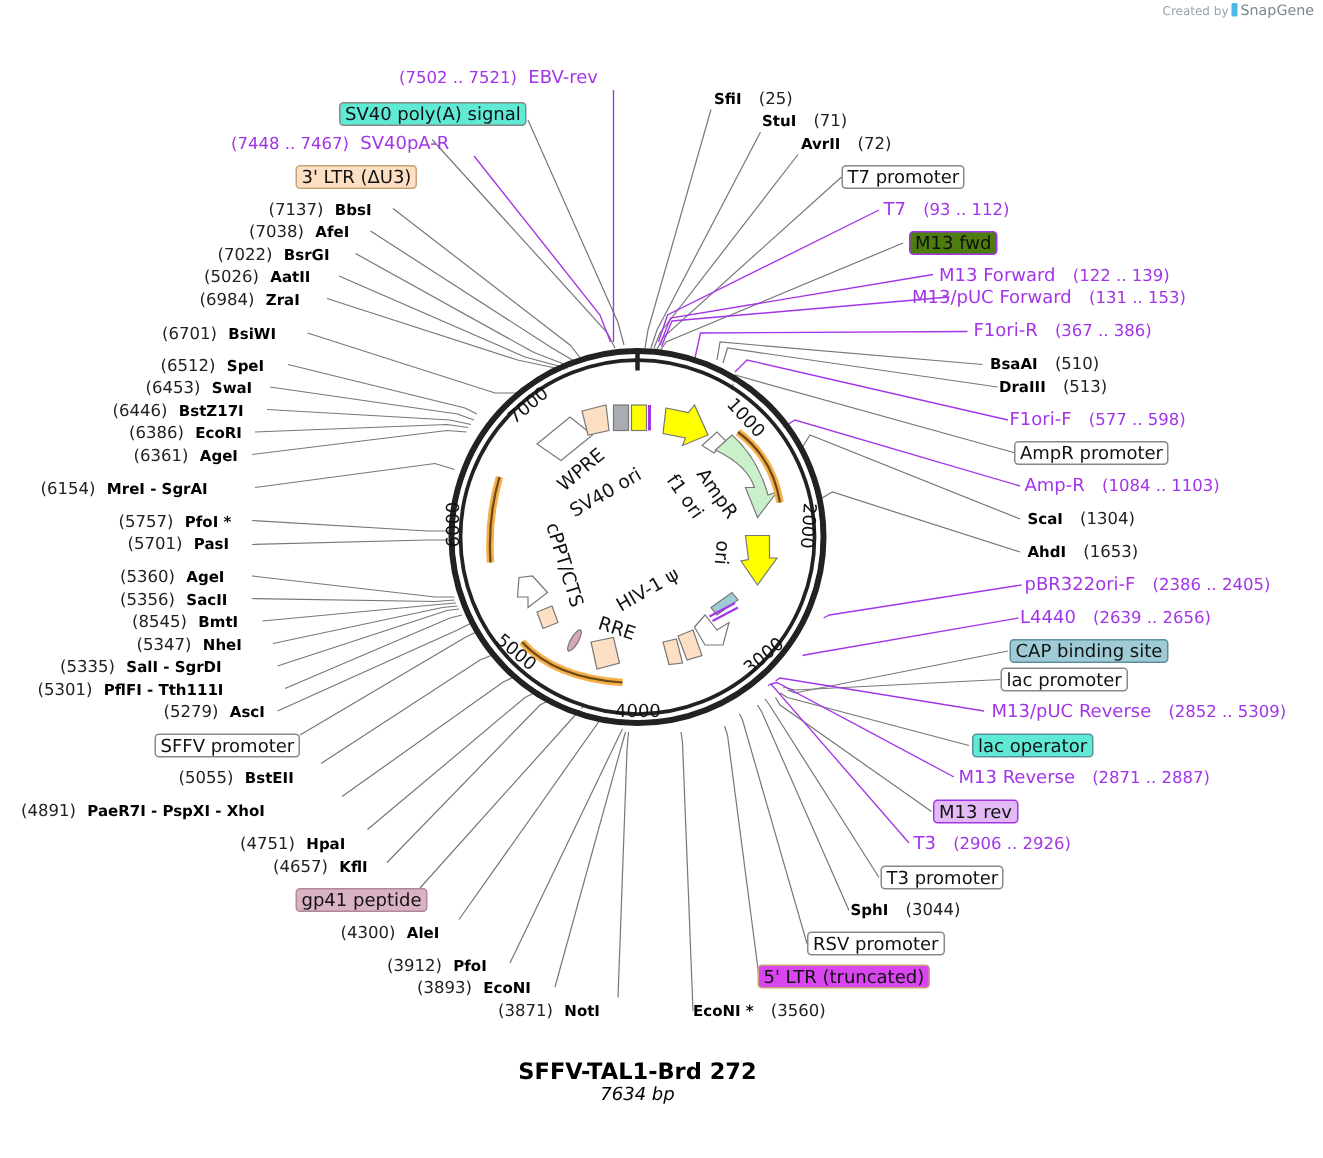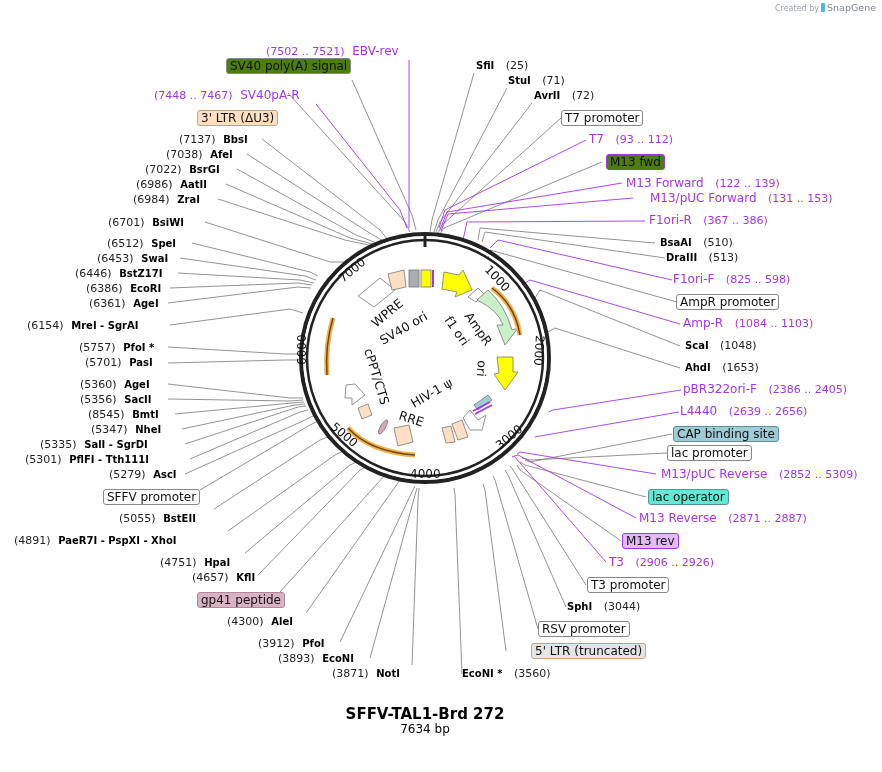--- a/index.html
+++ b/index.html
@@ -10,21 +10,21 @@
   .lbl .pos { font-size:11px; color:#222; }
   .lbl .name { font-weight:bold; font-size:10px; }
   .lbl.primer { color:#a335e8; }
   .lbl.primer .pos { color:#a335e8; }
   .box { position:absolute; font-size:12px; white-space:nowrap; line-height:14px;
          padding:0 3px; border:1px solid #888; border-radius:3px; background:#fff; color:#111; }
   .credit { position:absolute; right:6px; top:2px; font-size:8px; color:#9aa3ad; }
   .credit b { font-weight:normal; font-size:9.5px; color:#7b8794; }
   .credit .logo { display:inline-block; width:4px; height:9px; background:#4ab8e8; margin:0 2px; vertical-align:-1px; border-radius:1px; }
   .title { position:absolute; left:0; width:850px; text-align:center; top:705px; font-weight:bold; font-size:15px; }
-  .subtitle { position:absolute; left:0; width:850px; text-align:center; top:722px; font-size:12px; }
+  .subtitle { position:absolute; left:0; width:850px; text-align:center; top:722px; font-size:12px;font-style:italic; }
 </style>
 </head>
 <body>
 
 <div class="credit">
   <span>Created by</span><span class="logo"></span><b>SnapGene</b>
 </div>
 
 <svg id="map" viewBox="0 0 882 772" xmlns="http://www.w3.org/2000/svg">
 
@@ -169,27 +169,27 @@
     <text x="444" y="320" transform="rotate(55 444 320)">f1 ori</text>
     <text x="464" y="316" transform="rotate(55 464 316)">AmpR</text>
     <text x="478" y="360" transform="rotate(95 478 360)">ori</text>
     <text x="414" y="408" transform="rotate(-30 414 408)">HIV-1 ψ</text>
     <text x="398" y="419" transform="rotate(18 398 419)">RRE</text>
     <text x="364" y="350" transform="rotate(73 364 350)">cPPT/CTS</text>
   </g>
 </svg>
 
 <div class="lbl primer" style="left:266px;top:44px"><span class="pos">(7502 .. 7521)</span>&nbsp; <span>EBV-rev</span></div>
-<div class="box" style="left:226px;top:58px;background:#4d7c0f">SV40 poly(A) signal</div>
+<div class="box" style="left:226px;top:68px;background:#5eead4">SV40 poly(A) signal</div>
 <div class="lbl primer" style="left:154px;top:88px"><span class="pos">(7448 .. 7467)</span>&nbsp; <span>SV40pA-R</span></div>
 <div class="box" style="left:197px;top:110px;background:#fde0c4;border-color:#c9a27a">3' LTR (ΔU3)</div>
 <div class="lbl" style="left:179px;top:132px"><span class="pos">(7137)</span>&nbsp; <span class="name">BbsI</span></div>
 <div class="lbl" style="left:166px;top:147px"><span class="pos">(7038)</span>&nbsp; <span class="name">AfeI</span></div>
 <div class="lbl" style="left:145px;top:162px"><span class="pos">(7022)</span>&nbsp; <span class="name">BsrGI</span></div>
-<div class="lbl" style="left:136px;top:177px"><span class="pos">(6986)</span>&nbsp; <span class="name">AatII</span></div>
+<div class="lbl" style="left:136px;top:177px"><span class="pos">(5026)</span>&nbsp; <span class="name">AatII</span></div>
 <div class="lbl" style="left:133px;top:192px"><span class="pos">(6984)</span>&nbsp; <span class="name">ZraI</span></div>
 <div class="lbl" style="left:108px;top:215px"><span class="pos">(6701)</span>&nbsp; <span class="name">BsiWI</span></div>
 <div class="lbl" style="left:107px;top:236px"><span class="pos">(6512)</span>&nbsp; <span class="name">SpeI</span></div>
 <div class="lbl" style="left:97px;top:251px"><span class="pos">(6453)</span>&nbsp; <span class="name">SwaI</span></div>
 <div class="lbl" style="left:75px;top:266px"><span class="pos">(6446)</span>&nbsp; <span class="name">BstZ17I</span></div>
 <div class="lbl" style="left:86px;top:281px"><span class="pos">(6386)</span>&nbsp; <span class="name">EcoRI</span></div>
 <div class="lbl" style="left:89px;top:296px"><span class="pos">(6361)</span>&nbsp; <span class="name">AgeI</span></div>
 <div class="lbl" style="left:27px;top:318px"><span class="pos">(6154)</span>&nbsp; <span class="name">MreI  - SgrAI</span></div>
 <div class="lbl" style="left:79px;top:340px"><span class="pos">(5757)</span>&nbsp; <span class="name">PfoI *</span></div>
 <div class="lbl" style="left:85px;top:355px"><span class="pos">(5701)</span>&nbsp; <span class="name">PasI</span></div>
@@ -197,52 +197,52 @@
 <div class="lbl" style="left:80px;top:392px"><span class="pos">(5356)</span>&nbsp; <span class="name">SacII</span></div>
 <div class="lbl" style="left:88px;top:407px"><span class="pos">(8545)</span>&nbsp; <span class="name">BmtI</span></div>
 <div class="lbl" style="left:91px;top:422px"><span class="pos">(5347)</span>&nbsp; <span class="name">NheI</span></div>
 <div class="lbl" style="left:40px;top:437px"><span class="pos">(5335)</span>&nbsp; <span class="name">SalI  - SgrDI</span></div>
 <div class="lbl" style="left:25px;top:452px"><span class="pos">(5301)</span>&nbsp; <span class="name">PflFI  - Tth111I</span></div>
 <div class="lbl" style="left:109px;top:467px"><span class="pos">(5279)</span>&nbsp; <span class="name">AscI</span></div>
 <div class="box" style="left:103px;top:489px">SFFV promoter</div>
 <div class="lbl" style="left:119px;top:511px"><span class="pos">(5055)</span>&nbsp; <span class="name">BstEII</span></div>
 <div class="lbl" style="left:14px;top:533px"><span class="pos">(4891)</span>&nbsp; <span class="name">PaeR7I  - PspXI  - XhoI</span></div>
 <div class="lbl" style="left:160px;top:555px"><span class="pos">(4751)</span>&nbsp; <span class="name">HpaI</span></div>
-<div class="lbl" style="left:192px;top:570px"><span class="pos">(4657)</span>&nbsp; <span class="name">KflI</span></div>
+<div class="lbl" style="left:182px;top:570px"><span class="pos">(4657)</span>&nbsp; <span class="name">KflI</span></div>
 <div class="box" style="left:197px;top:592px;background:#d9b3c4;border-color:#b08899">gp41 peptide</div>
 <div class="lbl" style="left:227px;top:614px"><span class="pos">(4300)</span>&nbsp; <span class="name">AleI</span></div>
 <div class="lbl" style="left:258px;top:636px"><span class="pos">(3912)</span>&nbsp; <span class="name">PfoI</span></div>
 <div class="lbl" style="left:278px;top:651px"><span class="pos">(3893)</span>&nbsp; <span class="name">EcoNI</span></div>
 <div class="lbl" style="left:332px;top:666px"><span class="pos">(3871)</span>&nbsp; <span class="name">NotI</span></div>
 
 <div class="lbl" style="left:476px;top:58px"><span class="name">SfiI</span>&nbsp;&nbsp; <span class="pos">(25)</span></div>
 <div class="lbl" style="left:508px;top:73px"><span class="name">StuI</span>&nbsp;&nbsp; <span class="pos">(71)</span></div>
 <div class="lbl" style="left:534px;top:88px"><span class="name">AvrII</span>&nbsp;&nbsp; <span class="pos">(72)</span></div>
 <div class="box" style="left:561px;top:110px">T7 promoter</div>
 <div class="lbl primer" style="left:589px;top:132px"><span>T7</span>&nbsp;&nbsp; <span class="pos">(93 .. 112)</span></div>
 <div class="box" style="left:606px;top:154px;background:#4d7c0f;border-color:#a335e8">M13 fwd</div>
 <div class="lbl primer" style="left:626px;top:176px"><span>M13 Forward</span>&nbsp;&nbsp; <span class="pos">(122 .. 139)</span></div>
-<div class="lbl primer" style="left:650px;top:191px"><span>M13/pUC Forward</span>&nbsp;&nbsp; <span class="pos">(131 .. 153)</span></div>
+<div class="lbl primer" style="left:608px;top:191px"><span>M13/pUC Forward</span>&nbsp;&nbsp; <span class="pos">(131 .. 153)</span></div>
 <div class="lbl primer" style="left:649px;top:213px"><span>F1ori-R</span>&nbsp;&nbsp; <span class="pos">(367 .. 386)</span></div>
 <div class="lbl" style="left:660px;top:235px"><span class="name">BsaAI</span>&nbsp;&nbsp; <span class="pos">(510)</span></div>
 <div class="lbl" style="left:666px;top:250px"><span class="name">DraIII</span>&nbsp;&nbsp; <span class="pos">(513)</span></div>
-<div class="lbl primer" style="left:673px;top:272px"><span>F1ori-F</span>&nbsp;&nbsp; <span class="pos">(825 .. 598)</span></div>
+<div class="lbl primer" style="left:673px;top:272px"><span>F1ori-F</span>&nbsp;&nbsp; <span class="pos">(577 .. 598)</span></div>
 <div class="box" style="left:676px;top:294px">AmpR promoter</div>
 <div class="lbl primer" style="left:683px;top:316px"><span>Amp-R</span>&nbsp;&nbsp; <span class="pos">(1084 .. 1103)</span></div>
-<div class="lbl" style="left:685px;top:338px"><span class="name">ScaI</span>&nbsp;&nbsp; <span class="pos">(1048)</span></div>
+<div class="lbl" style="left:685px;top:338px"><span class="name">ScaI</span>&nbsp;&nbsp; <span class="pos">(1304)</span></div>
 <div class="lbl" style="left:685px;top:360px"><span class="name">AhdI</span>&nbsp;&nbsp; <span class="pos">(1653)</span></div>
 <div class="lbl primer" style="left:683px;top:382px"><span>pBR322ori-F</span>&nbsp;&nbsp; <span class="pos">(2386 .. 2405)</span></div>
 <div class="lbl primer" style="left:680px;top:404px"><span>L4440</span>&nbsp;&nbsp; <span class="pos">(2639 .. 2656)</span></div>
 <div class="box" style="left:673px;top:426px;background:#9ecbd6;border-color:#5c8f9c">CAP binding site</div>
 <div class="box" style="left:667px;top:445px">lac promoter</div>
 <div class="lbl primer" style="left:661px;top:467px"><span>M13/pUC Reverse</span>&nbsp;&nbsp; <span class="pos">(2852 .. 5309)</span></div>
 <div class="box" style="left:648px;top:489px;background:#5eead4;border-color:#5c8f9c">lac operator</div>
 <div class="lbl primer" style="left:639px;top:511px"><span>M13 Reverse</span>&nbsp;&nbsp; <span class="pos">(2871 .. 2887)</span></div>
 <div class="box" style="left:622px;top:533px;background:#e2baf5;border-color:#a335e8">M13 rev</div>
 <div class="lbl primer" style="left:609px;top:555px"><span>T3</span>&nbsp;&nbsp; <span class="pos">(2906 .. 2926)</span></div>
 <div class="box" style="left:587px;top:577px">T3 promoter</div>
 <div class="lbl" style="left:567px;top:599px"><span class="name">SphI</span>&nbsp;&nbsp; <span class="pos">(3044)</span></div>
 <div class="box" style="left:538px;top:621px">RSV promoter</div>
-<div class="box" style="left:531px;top:643px;background:#e5e5e5;border-color:#c9a27a">5' LTR (truncated)</div>
+<div class="box" style="left:505px;top:643px;background:#d946ef;border-color:#c9a27a">5' LTR (truncated)</div>
 <div class="lbl" style="left:462px;top:666px"><span class="name">EcoNI *</span>&nbsp;&nbsp; <span class="pos">(3560)</span></div>
 
 <div class="title">SFFV-TAL1-Brd 272</div>
 <div class="subtitle">7634 bp</div>
 
 </body></html>

